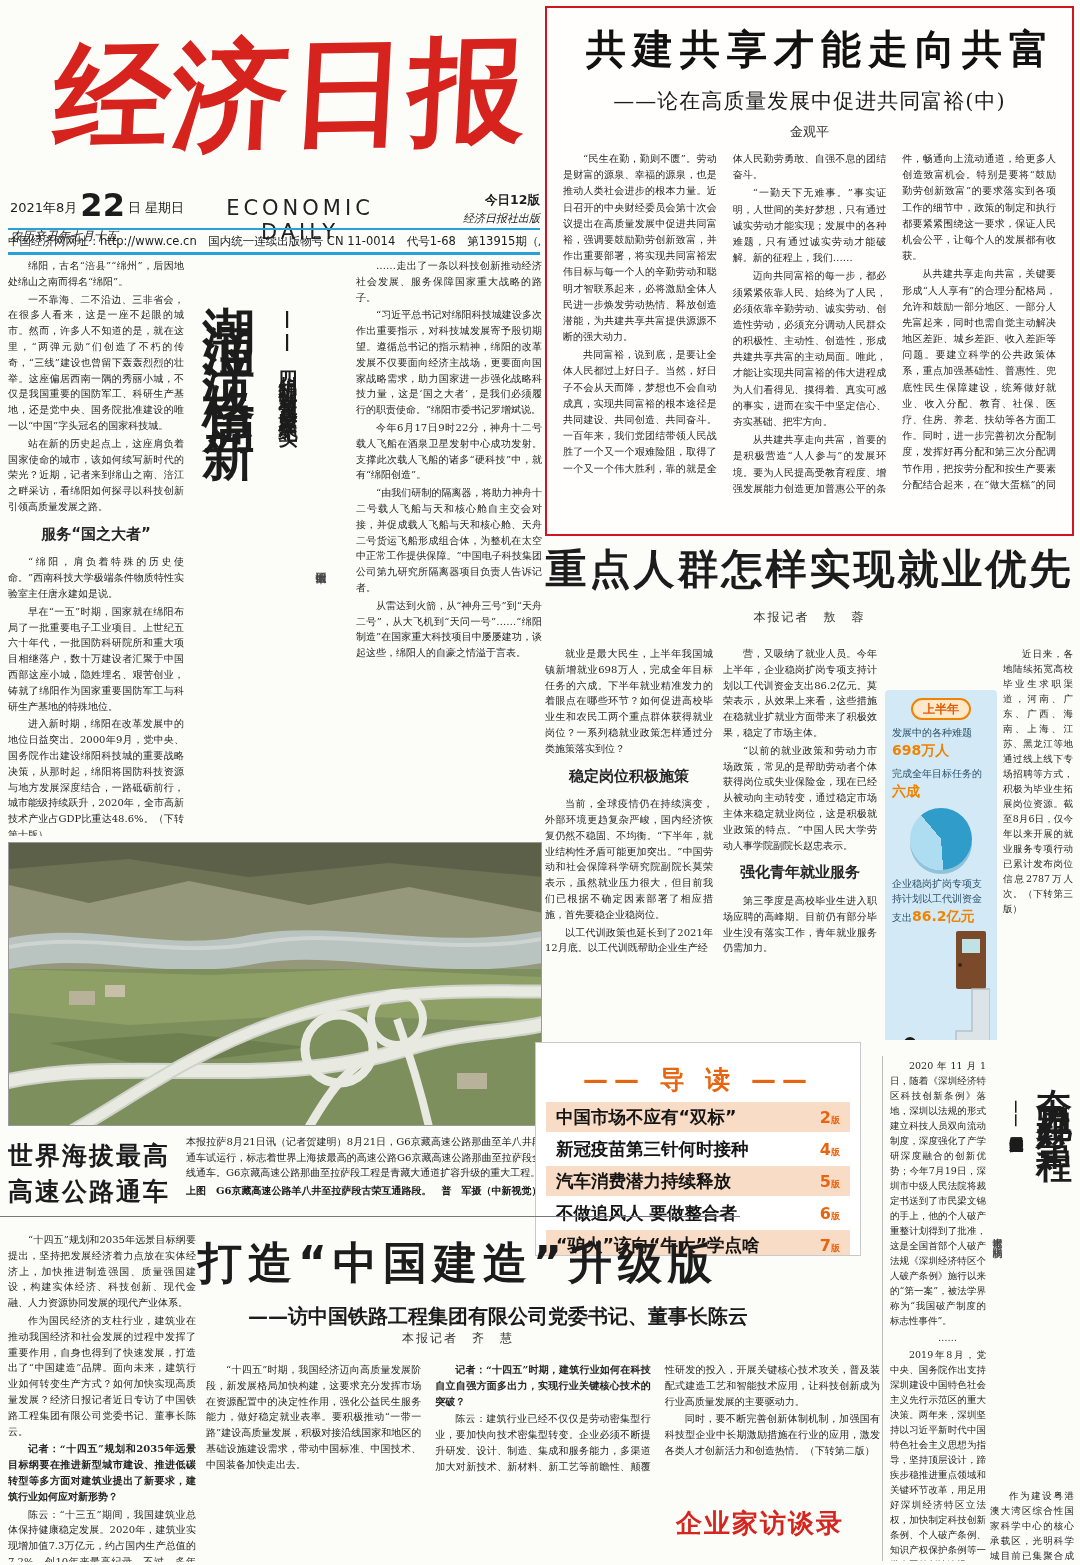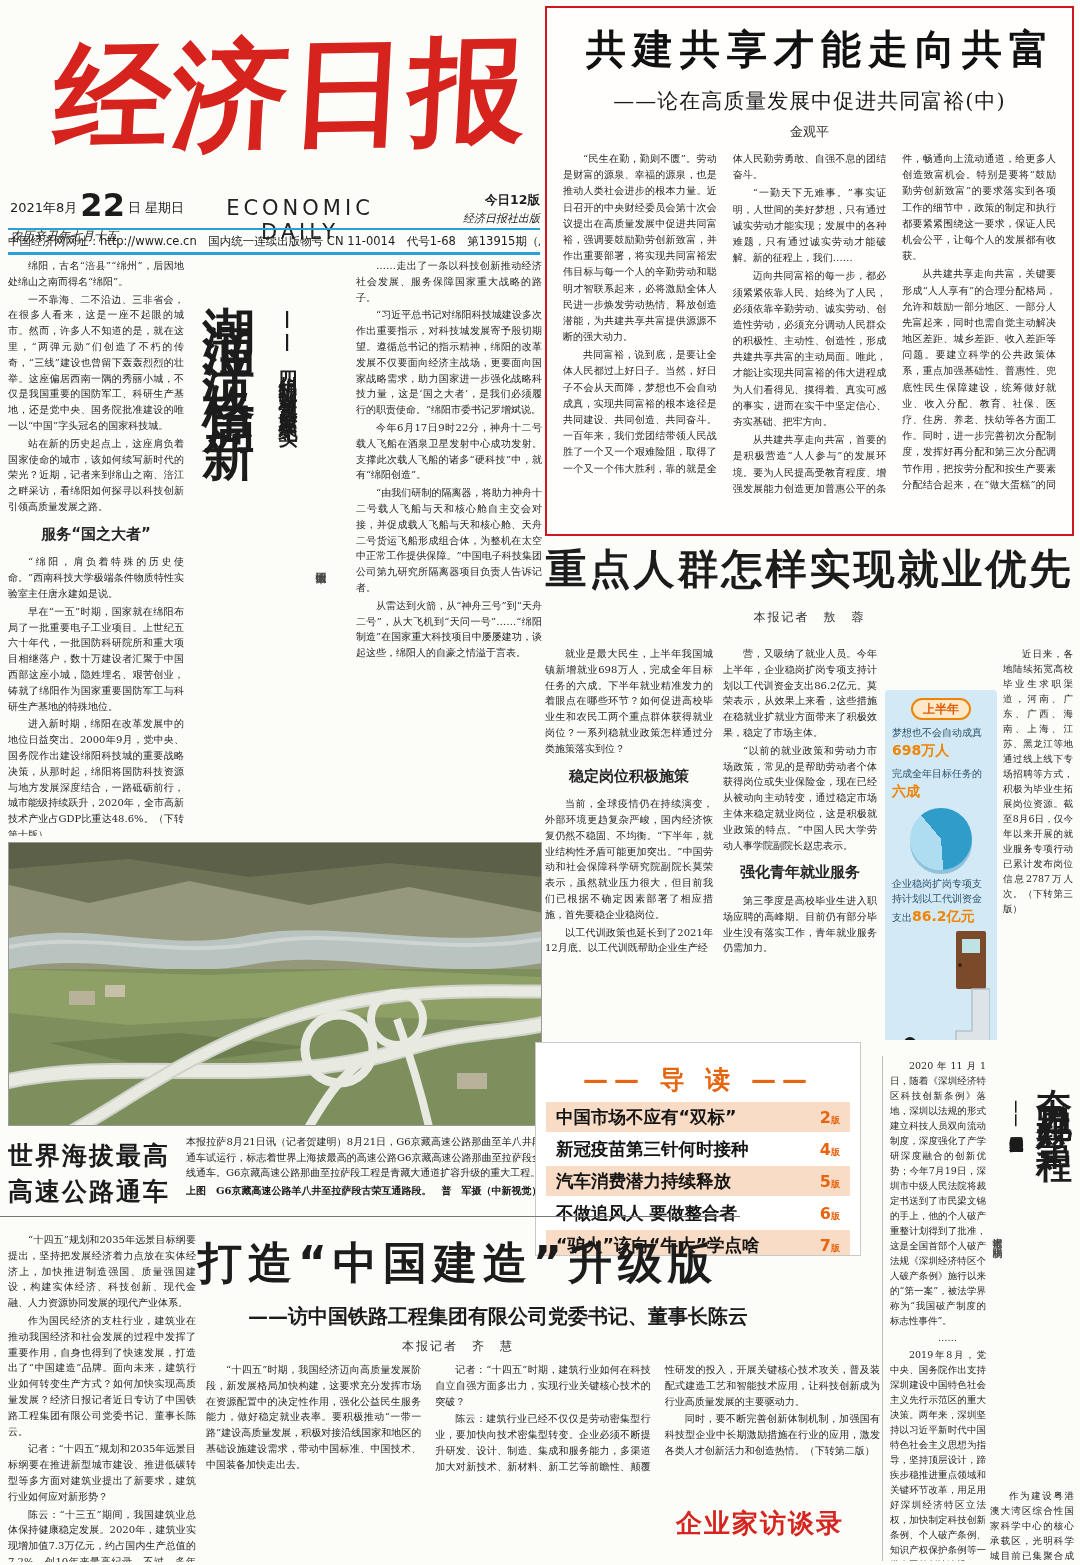--- a/index.html
+++ b/index.html
@@ -52,21 +52,21 @@
 .badge{display:inline-block;border:2px solid #f08300;color:#e05a00;background:#fde9c9;border-radius:12px;padding:0 10px;font-weight:bold;font-size:12px;line-height:18px}
 .ig-t{font-size:10px;color:#2b506b;line-height:1.5;margin-top:5px}
 .ig-num{color:#f08300;font-weight:bold;font-size:14px}
 .pie{width:62px;height:62px;border-radius:50%;background:conic-gradient(from -40deg,#2f9cc9 0 216deg,#aedcf0 216deg 360deg);margin:6px auto;box-shadow:0 4px 0 #8fc3dc}
 
 .hrule{border-top:1.5px solid #777}
 .vrule{border-left:1px solid #bbb}
 
 .jz-h1{font-family:"DejaVu Sans","Liberation Sans",sans-serif;font-weight:bold;font-size:44px;letter-spacing:6px;text-align:center;white-space:nowrap}
 .jz-h2{font-size:20px;font-weight:bold;text-align:right;margin-top:10px}
-.qa{font-weight:normal}
+.qa{font-weight:bold}
 .series-label{font-family:"DejaVu Sans","Liberation Sans",sans-serif;font-weight:bold;color:#d6251f;font-size:26px;letter-spacing:2px;text-align:center;background:#fcfcf9;padding:4px 0}
 .emp-h1{font-weight:bold;font-size:41px;letter-spacing:3px;text-align:center;font-family:"DejaVu Serif","Liberation Serif",serif;white-space:nowrap}
 </style>
 </head>
 <body>
 
 <div class="page">
 
   <div class="abs" style="left:55px;top:18px;width:440px;height:162px">
     <div class="logo">经济日报</div>
@@ -171,21 +171,21 @@
     </div>
     <div class="abs bodytxt hide" style="left:178px;top:104px;width:154px;height:392px">
       <p class="bd">营，又吸纳了就业人员。今年上半年，企业稳岗扩岗专项支持计划以工代训资金支出86.2亿元。莫荣表示，从效果上来看，这些措施在稳就业扩就业方面带来了积极效果，稳定了市场主体。</p>
       <p class="bd">“以前的就业政策和劳动力市场政策，常见的是帮助劳动者个体获得岗位或失业保险金，现在已经从被动向主动转变，通过稳定市场主体来稳定就业岗位，这是积极就业政策的特点。”中国人民大学劳动人事学院副院长赵忠表示。</p>
       <div class="subhead">强化青年就业服务</div>
       <p class="bd">第三季度是高校毕业生进入职场应聘的高峰期。目前仍有部分毕业生没有落实工作，青年就业服务仍需加力。</p>
     </div>
 
     <div class="abs info-g" style="left:340px;top:64px;width:112px;height:432px">
       <div style="text-align:center"><span class="badge">上半年</span></div>
-      <div class="ig-t"><span>梦想也不会自动成真</span><span class="ig-num">698万人</span></div>
+      <div class="ig-t"><span>发展中的各种难题</span><span class="ig-num">698万人</span></div>
       <div class="ig-t"><span>完成全年目标任务的</span><span class="ig-num">六成</span></div>
       <div class="pie"></div>
       <div class="ig-t"><span>企业稳岗扩岗专项支持计划以工代训资金支出</span><span class="ig-num">86.2亿元</span></div>
       <svg width="98" height="158" viewBox="0 0 98 158" style="display:block;margin:4px auto 0">
         <rect x="64" y="0" width="30" height="58" rx="2" fill="#7a4a2b"></rect>
         <rect x="70" y="8" width="18" height="14" fill="#bfe2e4"></rect>
         <circle cx="68" cy="34" r="2" fill="#3a2414"></circle>
         <rect x="6" y="120" width="14" height="10" fill="#b9cdd8" opacity="0.8"></rect>
         <rect x="24" y="110" width="10" height="20" fill="#b9cdd8" opacity="0.8"></rect>
         <path d="M98,58 L98,158 L0,158 L0,148 H16 V136 H32 V124 H48 V112 H64 V100 H80 V58 Z" fill="#dde4e8" stroke="#b5c2ca" stroke-width="1.5"></path>
@@ -234,21 +234,21 @@
   <div class="abs hide" style="left:8px;top:1226px;width:872px;height:339px">
     <div class="abs bodytxt hide" style="left:0;top:6px;width:188px;height:330px">
       <p class="bd">“十四五”规划和2035年远景目标纲要提出，坚持把发展经济着力点放在实体经济上，加快推进制造强国、质量强国建设，构建实体经济、科技创新、现代金融、人力资源协同发展的现代产业体系。</p>
       <p class="bd">作为国民经济的支柱行业，建筑业在推动我国经济和社会发展的过程中发挥了重要作用，自身也得到了快速发展，打造出了“中国建造”品牌。面向未来，建筑行业如何转变生产方式？如何加快实现高质量发展？经济日报记者近日专访了中国铁路工程集团有限公司党委书记、董事长陈云。</p>
       <p class="bd qa">记者：“十四五”规划和2035年远景目标纲要在推进新型城市建设、推进低碳转型等多方面对建筑业提出了新要求，建筑行业如何应对新形势？</p>
       <p class="bd">陈云：“十三五”期间，我国建筑业总体保持健康稳定发展。2020年，建筑业实现增加值7.3万亿元，约占国内生产总值的7.2%，创10年来最高纪录。不过，多年的粗放式发展也积累了较为突出的矛盾和问题，产值利润率处于较低水平，劳动生产率仍相对较低。</p>
     </div>
     <div class="abs" style="left:160px;top:8px;width:580px">
       <div class="jz-h1">打造“中国建造”升级版</div>
       <div class="jz-h2">——访中国铁路工程集团有限公司党委书记、董事长陈云</div>
-      <div class="byline" style="margin-top:8px">本报记者　齐　慧</div>
+      <div class="byline" style="">本报记者　齐　慧</div>
     </div>
     <div class="abs bodytxt hide" style="left:198px;top:136px;width:674px;height:200px;column-count:3;column-gap:14px">
       <p class="bd">“十四五”时期，我国经济迈向高质量发展阶段，新发展格局加快构建，这要求充分发挥市场在资源配置中的决定性作用，强化公益民生服务能力，做好稳定就业表率。要积极推动“一带一路”建设高质量发展，积极对接沿线国家和地区的基础设施建设需求，带动中国标准、中国技术、中国装备加快走出去。</p>
       <p class="bd qa">记者：“十四五”时期，建筑行业如何在科技自立自强方面多出力，实现行业关键核心技术的突破？</p>
       <p class="bd">陈云：建筑行业已经不仅仅是劳动密集型行业，要加快向技术密集型转变。企业必须不断提升研发、设计、制造、集成和服务能力，多渠道加大对新技术、新材料、新工艺等前瞻性、颠覆性研发的投入，开展关键核心技术攻关，普及装配式建造工艺和智能技术应用，让科技创新成为行业高质量发展的主要驱动力。</p>
       <p class="bd">同时，要不断完善创新体制机制，加强国有科技型企业中长期激励措施在行业的应用，激发各类人才创新活力和创造热情。（下转第二版）</p>
     </div>
   </div>
 
   <div class="abs series-label" style="left:644px;top:1502px;width:232px">企业家访谈录</div>

